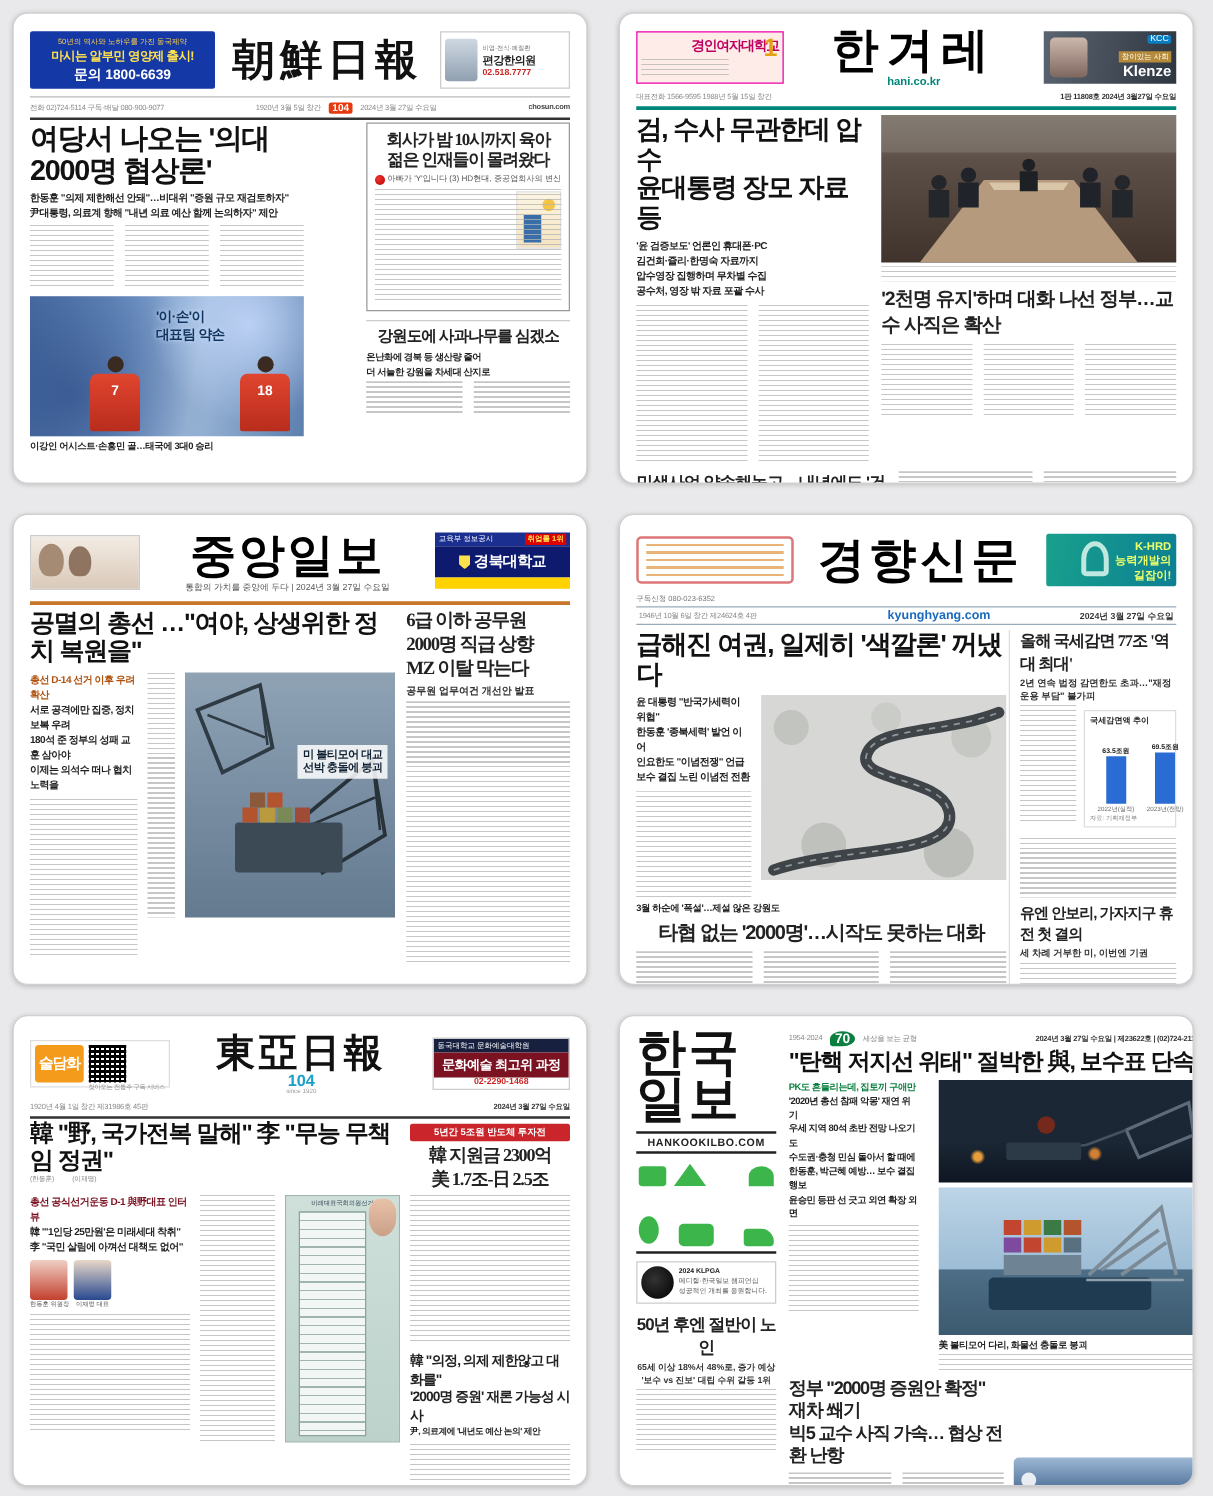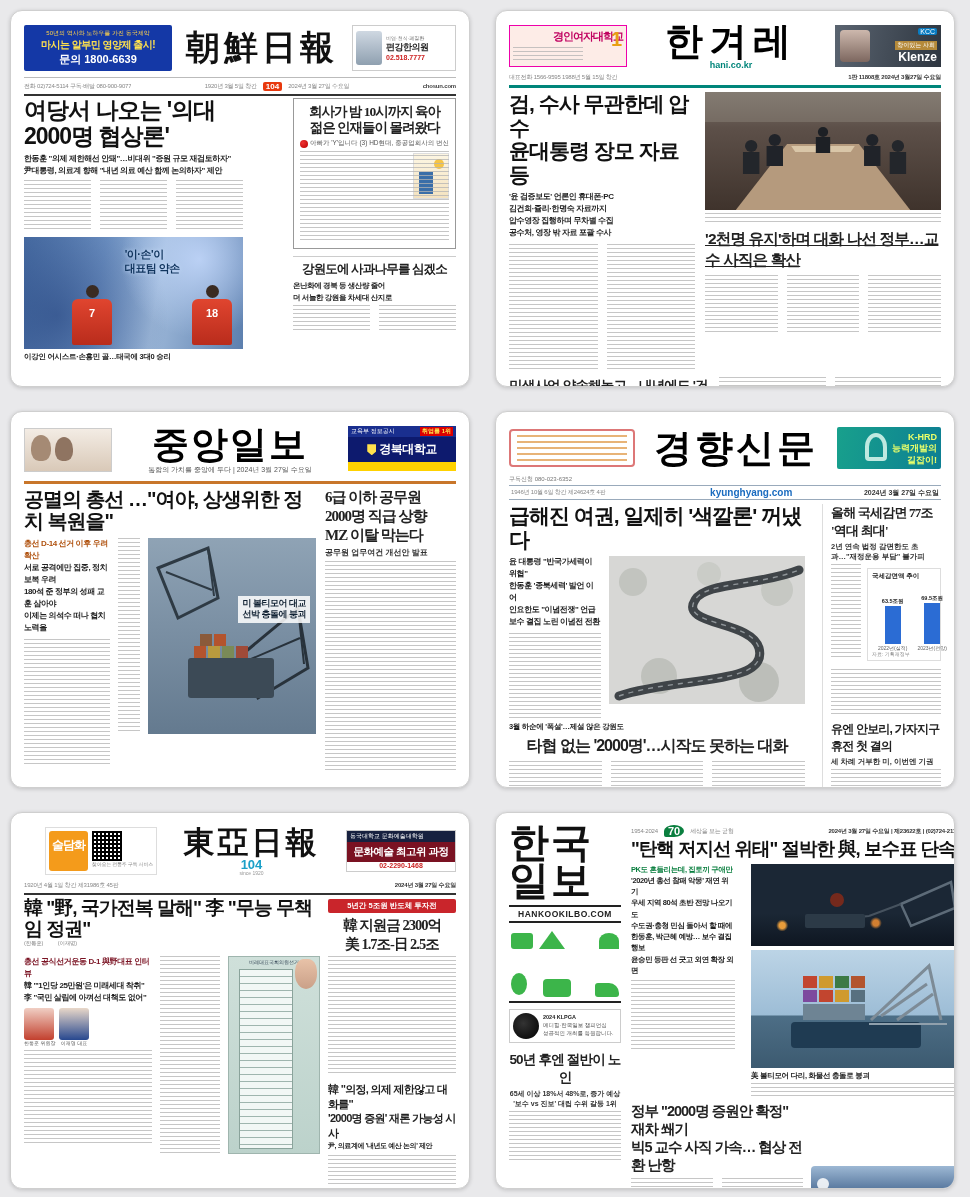--- a/index.html
+++ b/index.html
@@ -82,21 +82,21 @@
   .han-mast .t { font-size:38px; font-weight:900; letter-spacing:6px; color:#000; line-height:1; }
   .han-mast .u { font-size:9px; font-weight:bold; color:#00857a; }
   .han-adR { width:106px; height:42px; background:linear-gradient(100deg,#5a6470,#2e3640); color:#fff; padding:3px 5px; position:relative; }
   .han-adR .kcc { position:absolute; right:4px; top:3px; font-size:7px; background:#0a7cc1; padding:0 2px; border-radius:2px; }
   .han-adR .br { position:absolute; right:4px; bottom:3px; font-size:12px; font-weight:bold; }
   .han-adR .sl { position:absolute; right:4px; bottom:17px; font-size:6px; background:#b58a3a; padding:0 2px; }
   .han-adR .face { position:absolute; left:5px; top:5px; width:30px; height:32px; border-radius:4px; background:linear-gradient(#cdb8ad,#7d675f); }
   .han-rule { border-top:3px solid #00857a; margin:2px 0 4px; }
   .han-main { display:flex; gap:10px; }
   .han-left { width:186px; }
-  .han-right { flex:1;text-decoration:underline; }
+  .han-right { flex:1; }
   .han-hl { font-size:21px; }
   .meeting { height:118px; background:linear-gradient(#7d746c 0%,#5d5049 30%,#3f332c 100%); }
   .han-hl2 { font-size:15.5px; font-weight:bold; letter-spacing:-.8px; margin-top:4px; }
   .han-bot { display:flex; gap:10px; margin-top:5px; }
   .han-hl3 { font-size:13.5px; font-weight:bold; letter-spacing:-.8px; }
   
   .ja-head { display:flex; align-items:center; gap:8px; height:56px; }
   .ja-adL { width:88px; height:44px; background:linear-gradient(#f3ece4,#d9c9b8); position:relative; }
   .ja-adL:before { content:""; position:absolute; left:6px; top:6px; width:20px; height:26px; border-radius:50% 50% 40% 40%; background:#a58a74; }
   .ja-adL:after { content:""; position:absolute; left:30px; top:8px; width:18px; height:24px; border-radius:50% 50% 40% 40%; background:#8f7461; }
@@ -125,21 +125,21 @@
   .kh-adL { width:126px; height:38px; border:2px solid #d77; border-radius:4px; padding:4px 6px; }
   .kh-adL .fake { background-image:repeating-linear-gradient(to bottom,#e09a4a 0,#e09a4a 2px,transparent 2px,transparent 6px); }
   .kh-mast { flex:1; text-align:center; font-size:38px; font-weight:900; letter-spacing:3px; color:#000; }
   .kh-adR { width:104px; height:42px; background:linear-gradient(100deg,#18a08c,#0d7f93); color:#fff; padding:3px 5px; position:relative; border-radius:2px; }
   .kh-adR .k { position:absolute; right:4px; top:5px; font-size:9px; font-weight:bold; color:#eaff6a; line-height:1.25; text-align:right; }
   .kh-adR .ring { position:absolute; left:28px; top:6px; width:22px; height:28px; border:4px solid #bfe9e0; border-radius:50% 50% 4px 4px; }
   .kh-infotop { display:flex; justify-content:space-between; font-size:6px; color:#777; margin:1px 0; }
   .kh-infoline { display:flex; align-items:center; justify-content:space-between; border-top:1px solid #9ab; border-bottom:1px solid #9ab; padding:1px 2px; margin-bottom:4px; }
   .kh-url { color:#1a6bbf; font-weight:bold; font-size:10px;padding-left:33px; }
   .kh-date { font-size:7px; font-weight:bold; color:#333; }
-  .kh-main { display:flex; gap:17px; }
+  .kh-main { display:flex; gap:2px; }
   .kh-left { width:296px; }
   .kh-right { flex:1; border-left:1px solid #ddd; padding-left:8px; }
   .kh-hl { font-size:21px; }
   .kh-cols { display:flex; gap:8px; margin-top:5px; }
   .snow { width:196px; height:148px; flex-shrink:0; background:
       radial-gradient(circle at 20% 30%, #fdfdfd 0 2px, transparent 3px),
       radial-gradient(circle at 70% 60%, #ffffff 0 2px, transparent 3px),
       linear-gradient(#dcdcdc,#c9c9c9); }
   .kh-hl2 { font-size:16px; font-weight:bold; letter-spacing:-1px; text-align:center; margin-top:4px; }
   .kh-rhl { font-size:13px; font-weight:bold; letter-spacing:-.8px; }
@@ -148,21 +148,21 @@
   .chart .ct { font-size:6.5px; font-weight:bold; }
   .chart .cu { font-size:5px; color:#888; }
   .bars { display:flex; align-items:flex-end; gap:10px; height:70px; padding:0 6px; }
   .bar { flex:1; display:flex; flex-direction:column; align-items:center; justify-content:flex-end; }
   .bar .v { font-size:5.5px; font-weight:bold; margin-bottom:1px; white-space:nowrap; }
   .bar .b { width:16px; background:#2b6cd4; }
   .bar .c { font-size:5px; color:#666; margin-top:1px; white-space:nowrap; }
   .kh-rhl2 { font-size:12px; font-weight:bold; letter-spacing:-.8px; margin-top:4px; }
   
   .da-head { display:flex; align-items:center; gap:8px; height:56px; }
-  .da-adL { width:112px; height:48px; background:#fff; border:1px solid #ddd; display:flex; gap:4px; padding:3px;margin-left:21px; }
+  .da-adL { width:112px; height:38px; background:#fff; border:1px solid #ddd; display:flex; gap:4px; padding:3px; }
   .da-adL .or { width:56px; height:100%; background:#f49b1b; color:#fff; font-weight:bold; font-size:12px; text-align:center; padding-top:6px; border-radius:3px; letter-spacing:-1px; }
   .qr { width:30px; height:30px; background:
       repeating-linear-gradient(0deg,#000 0 2px,transparent 2px 4px),
       repeating-linear-gradient(90deg,#000 0 2px,#fff 2px 4px); }
   .da-mastwrap { flex:1; text-align:center; }
   .da-mast { font-size:31px; font-weight:bold; letter-spacing:3px; color:#111; line-height:1; }
   .da-104 { color:#1ba0c8; font-weight:900; font-size:13px; line-height:1; }
   .da-104 small { display:block; color:#999; font-size:5px; font-weight:normal; }
   .da-adR { width:110px; height:42px; }
   .da-adR .t { background:#17213f; color:#fff; font-size:6px; padding:1px 3px; }

